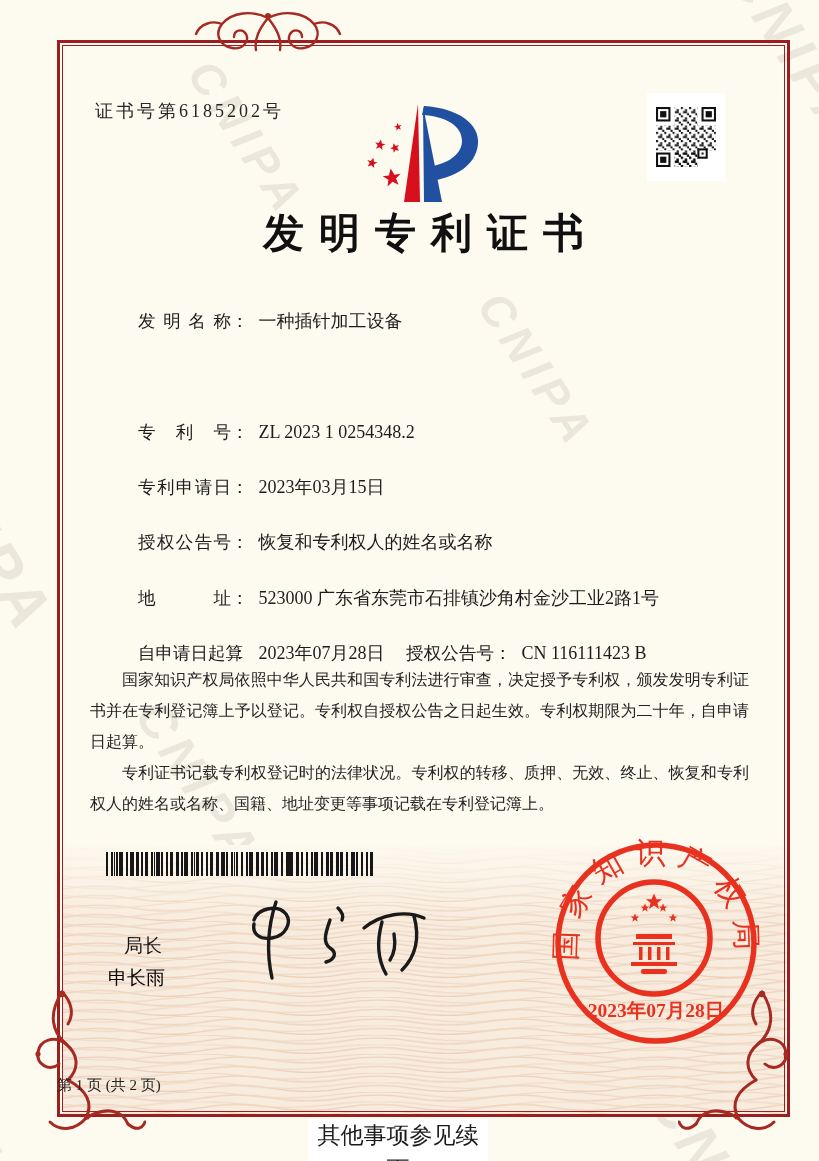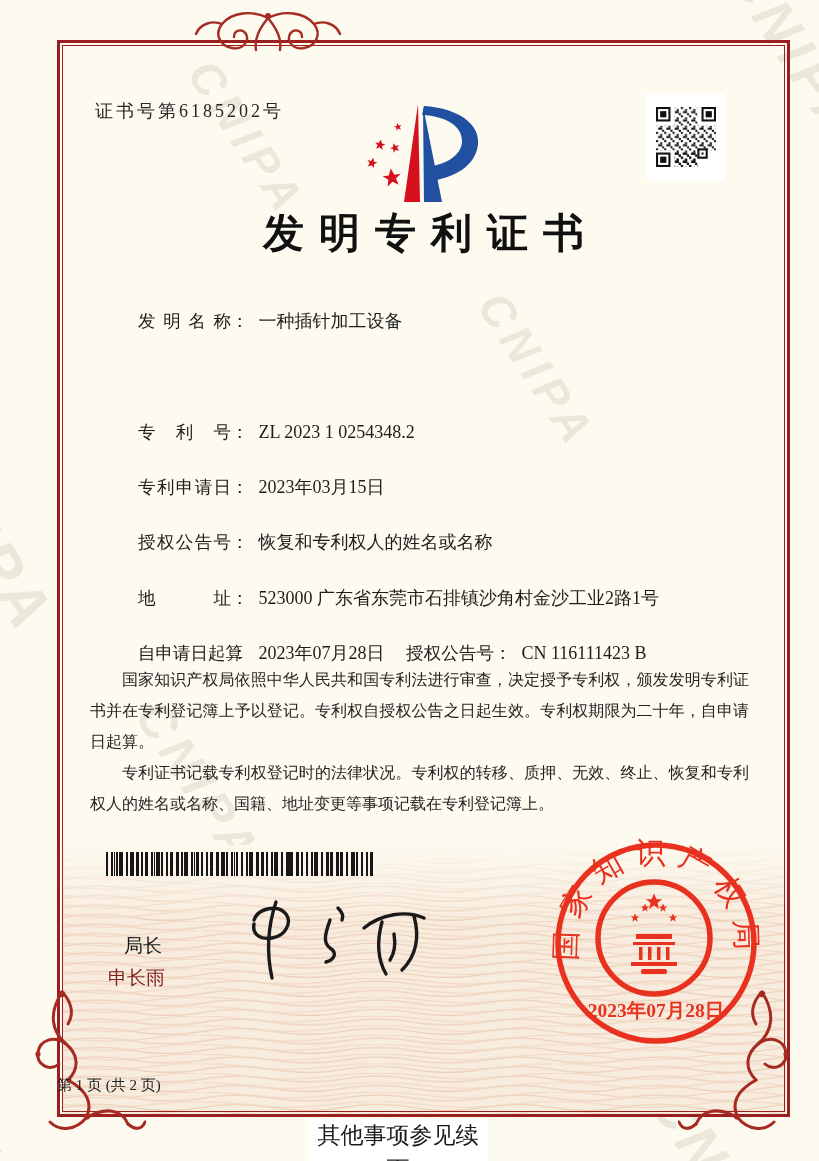--- a/index.html
+++ b/index.html
@@ -36,21 +36,21 @@
   
   .paras{position:absolute;left:90px;top:664px;width:659px;}
   .paras p{margin:0;font-size:16px;line-height:31px;text-align:justify;text-indent:2em;color:#242424;}
   
   .barcode{position:absolute;left:106px;top:852px;width:268px;height:24px;
      background:
        repeating-linear-gradient(90deg,#161616 0 2px,rgba(0,0,0,0) 2px 5px),
        repeating-linear-gradient(90deg,#161616 0 1px,rgba(0,0,0,0) 1px 8px),
        repeating-linear-gradient(90deg,#161616 0 2px,rgba(0,0,0,0) 2px 13px);}
   .sig-title{position:absolute;left:108px;top:933px;font-size:19px;font-family:"Liberation Sans","DejaVu Sans",sans-serif;color:#161616;margin-left:16px;}
-  .sig-name{position:absolute;left:108px;top:965px;font-size:19px;font-family:"Liberation Sans","DejaVu Sans",sans-serif;color:#7f1d1d;}
+  .sig-name{position:absolute;left:108px;top:965px;font-size:19px;font-family:"Liberation Sans","DejaVu Sans",sans-serif;color:#000000;}
   .signature{position:absolute;left:238px;top:896px;}
   .seal{position:absolute;left:551px;top:838px;}
   .seal text{font-family:"Liberation Serif","DejaVu Serif",serif;}
   .page-info{position:absolute;left:57px;right:29px;top:1076px;text-align:left;font-size:15px;color:#222;}
   .note-box{position:absolute;left:308px;top:1119px;width:180px;height:43px;background:#fff;
             text-align:center;line-height:34px;font-size:23px;color:#1a1a1a;}
   .crest{position:absolute;left:190px;top:8px;color:#a52a22;}
   .fl-left{position:absolute;left:28px;top:988px;color:#a52a22;}
   .fl-right{position:absolute;left:678px;top:988px;color:#a52a22;transform:scaleX(-1);}
 </style>

